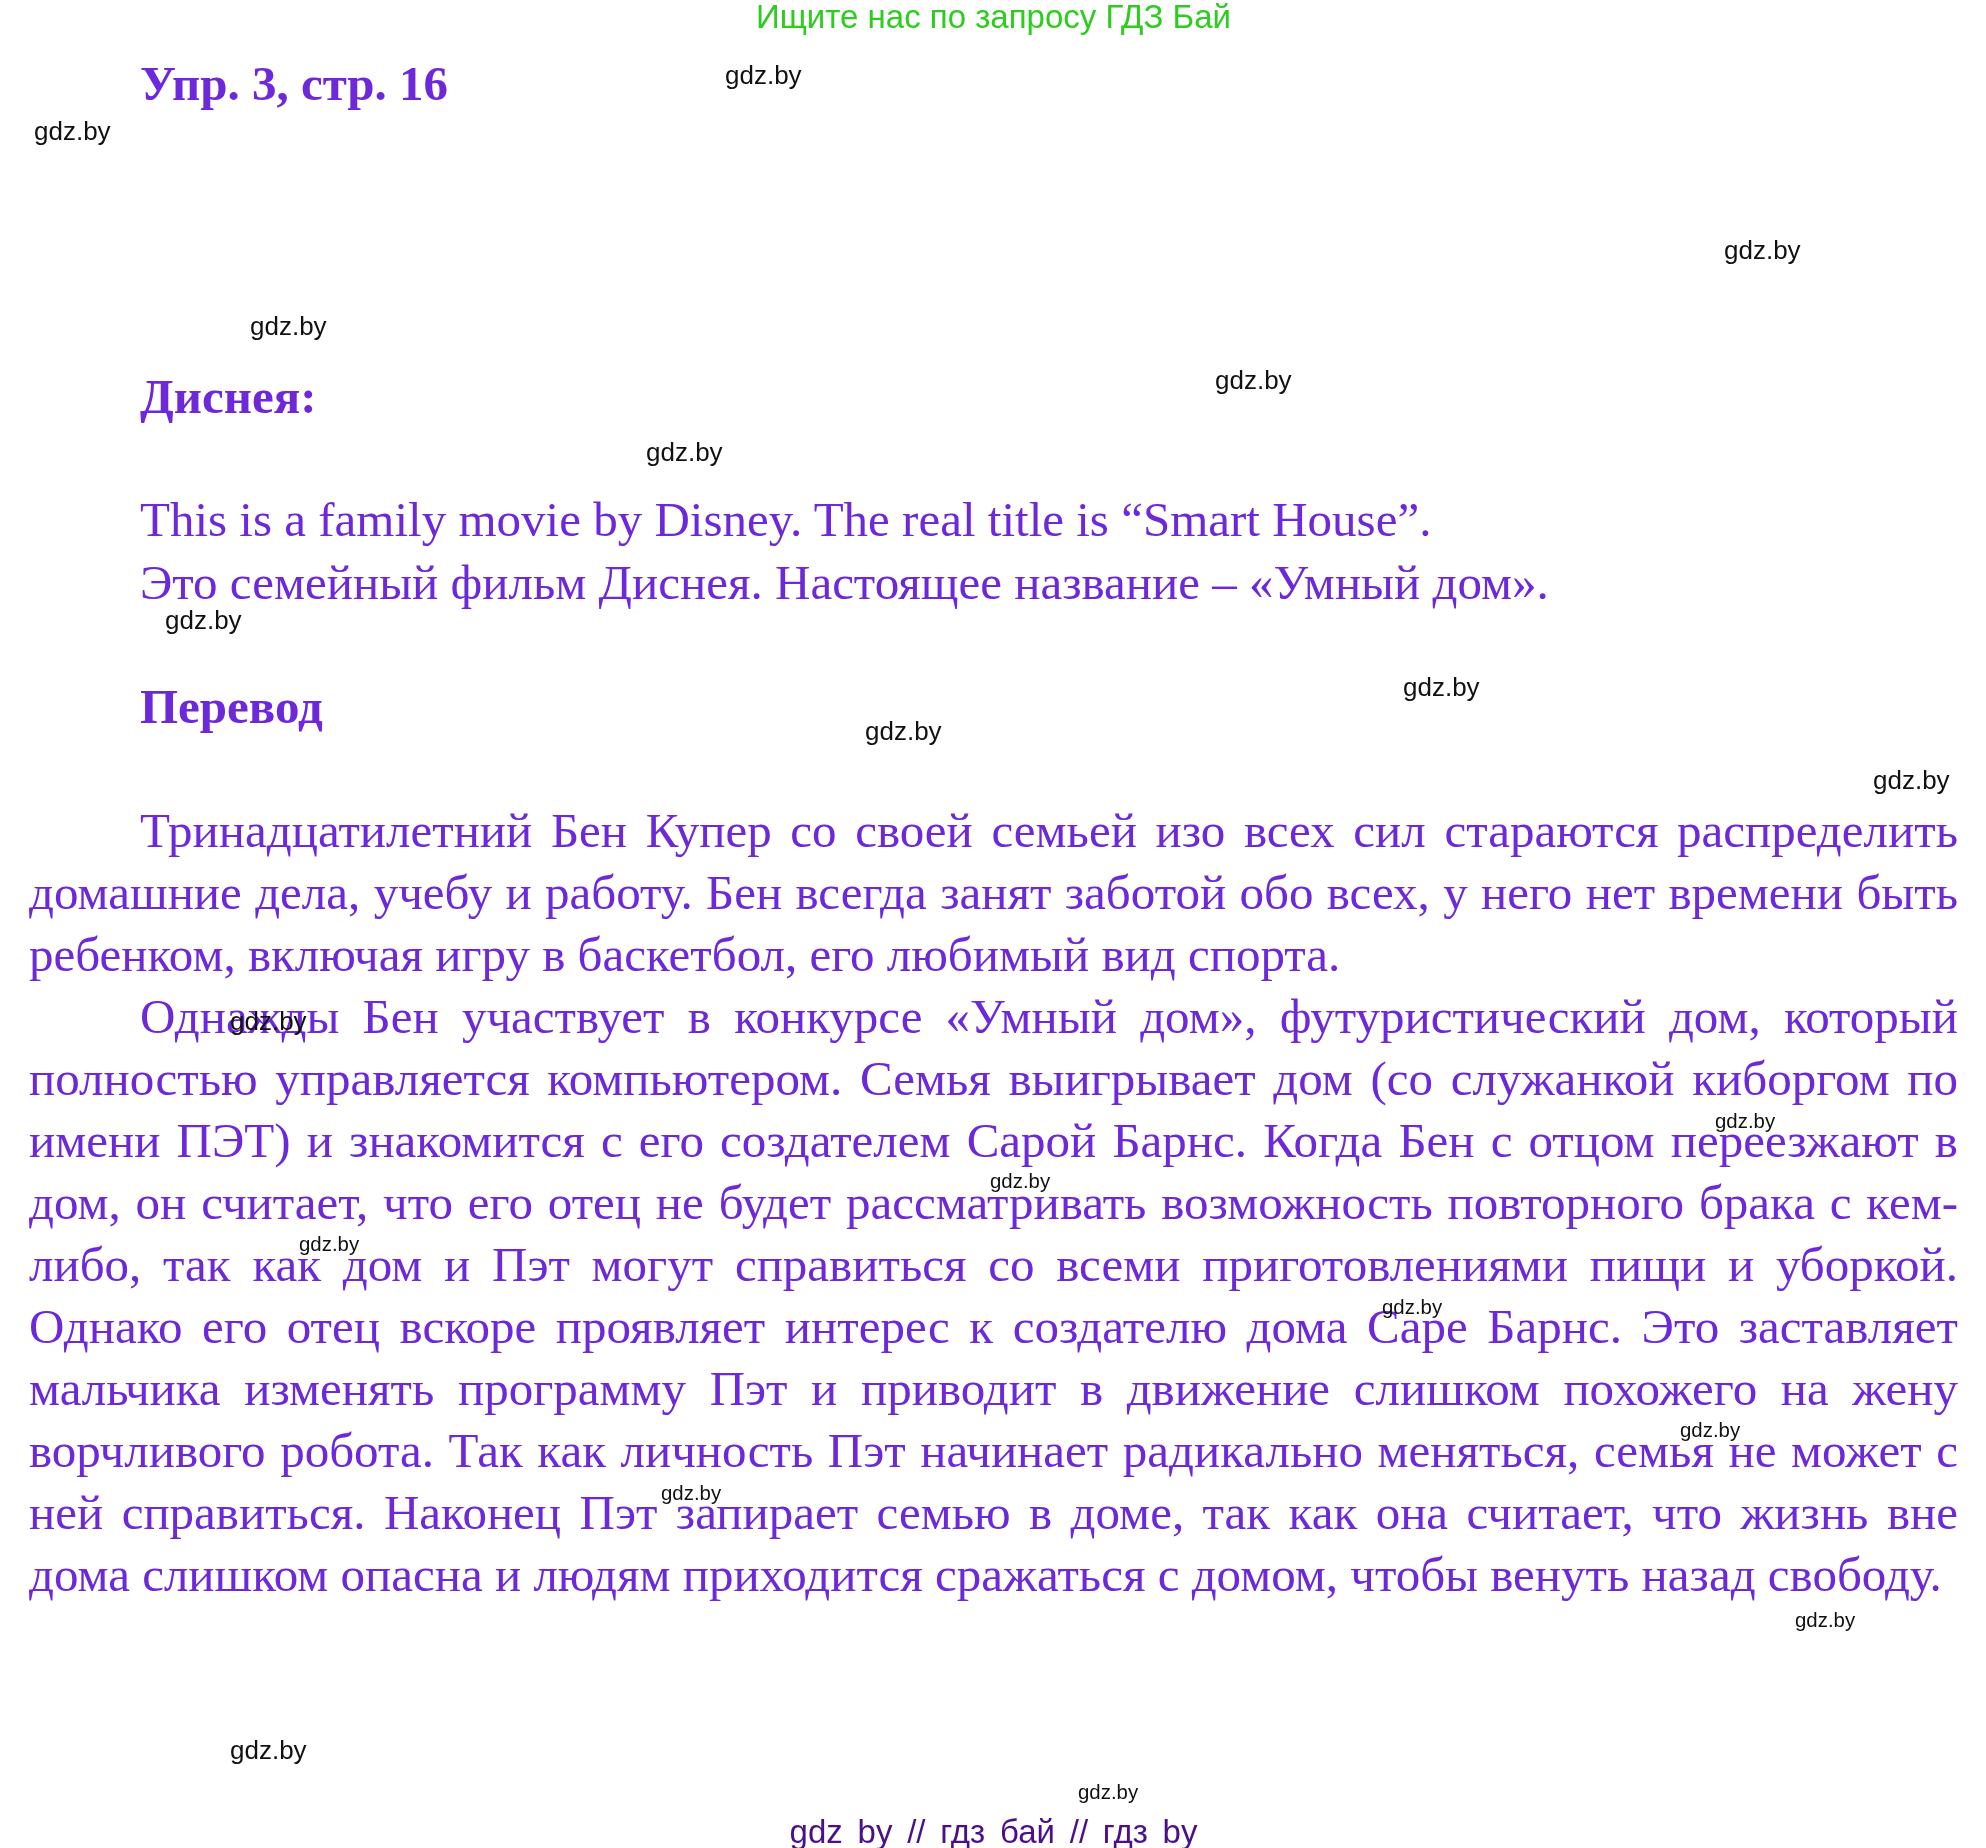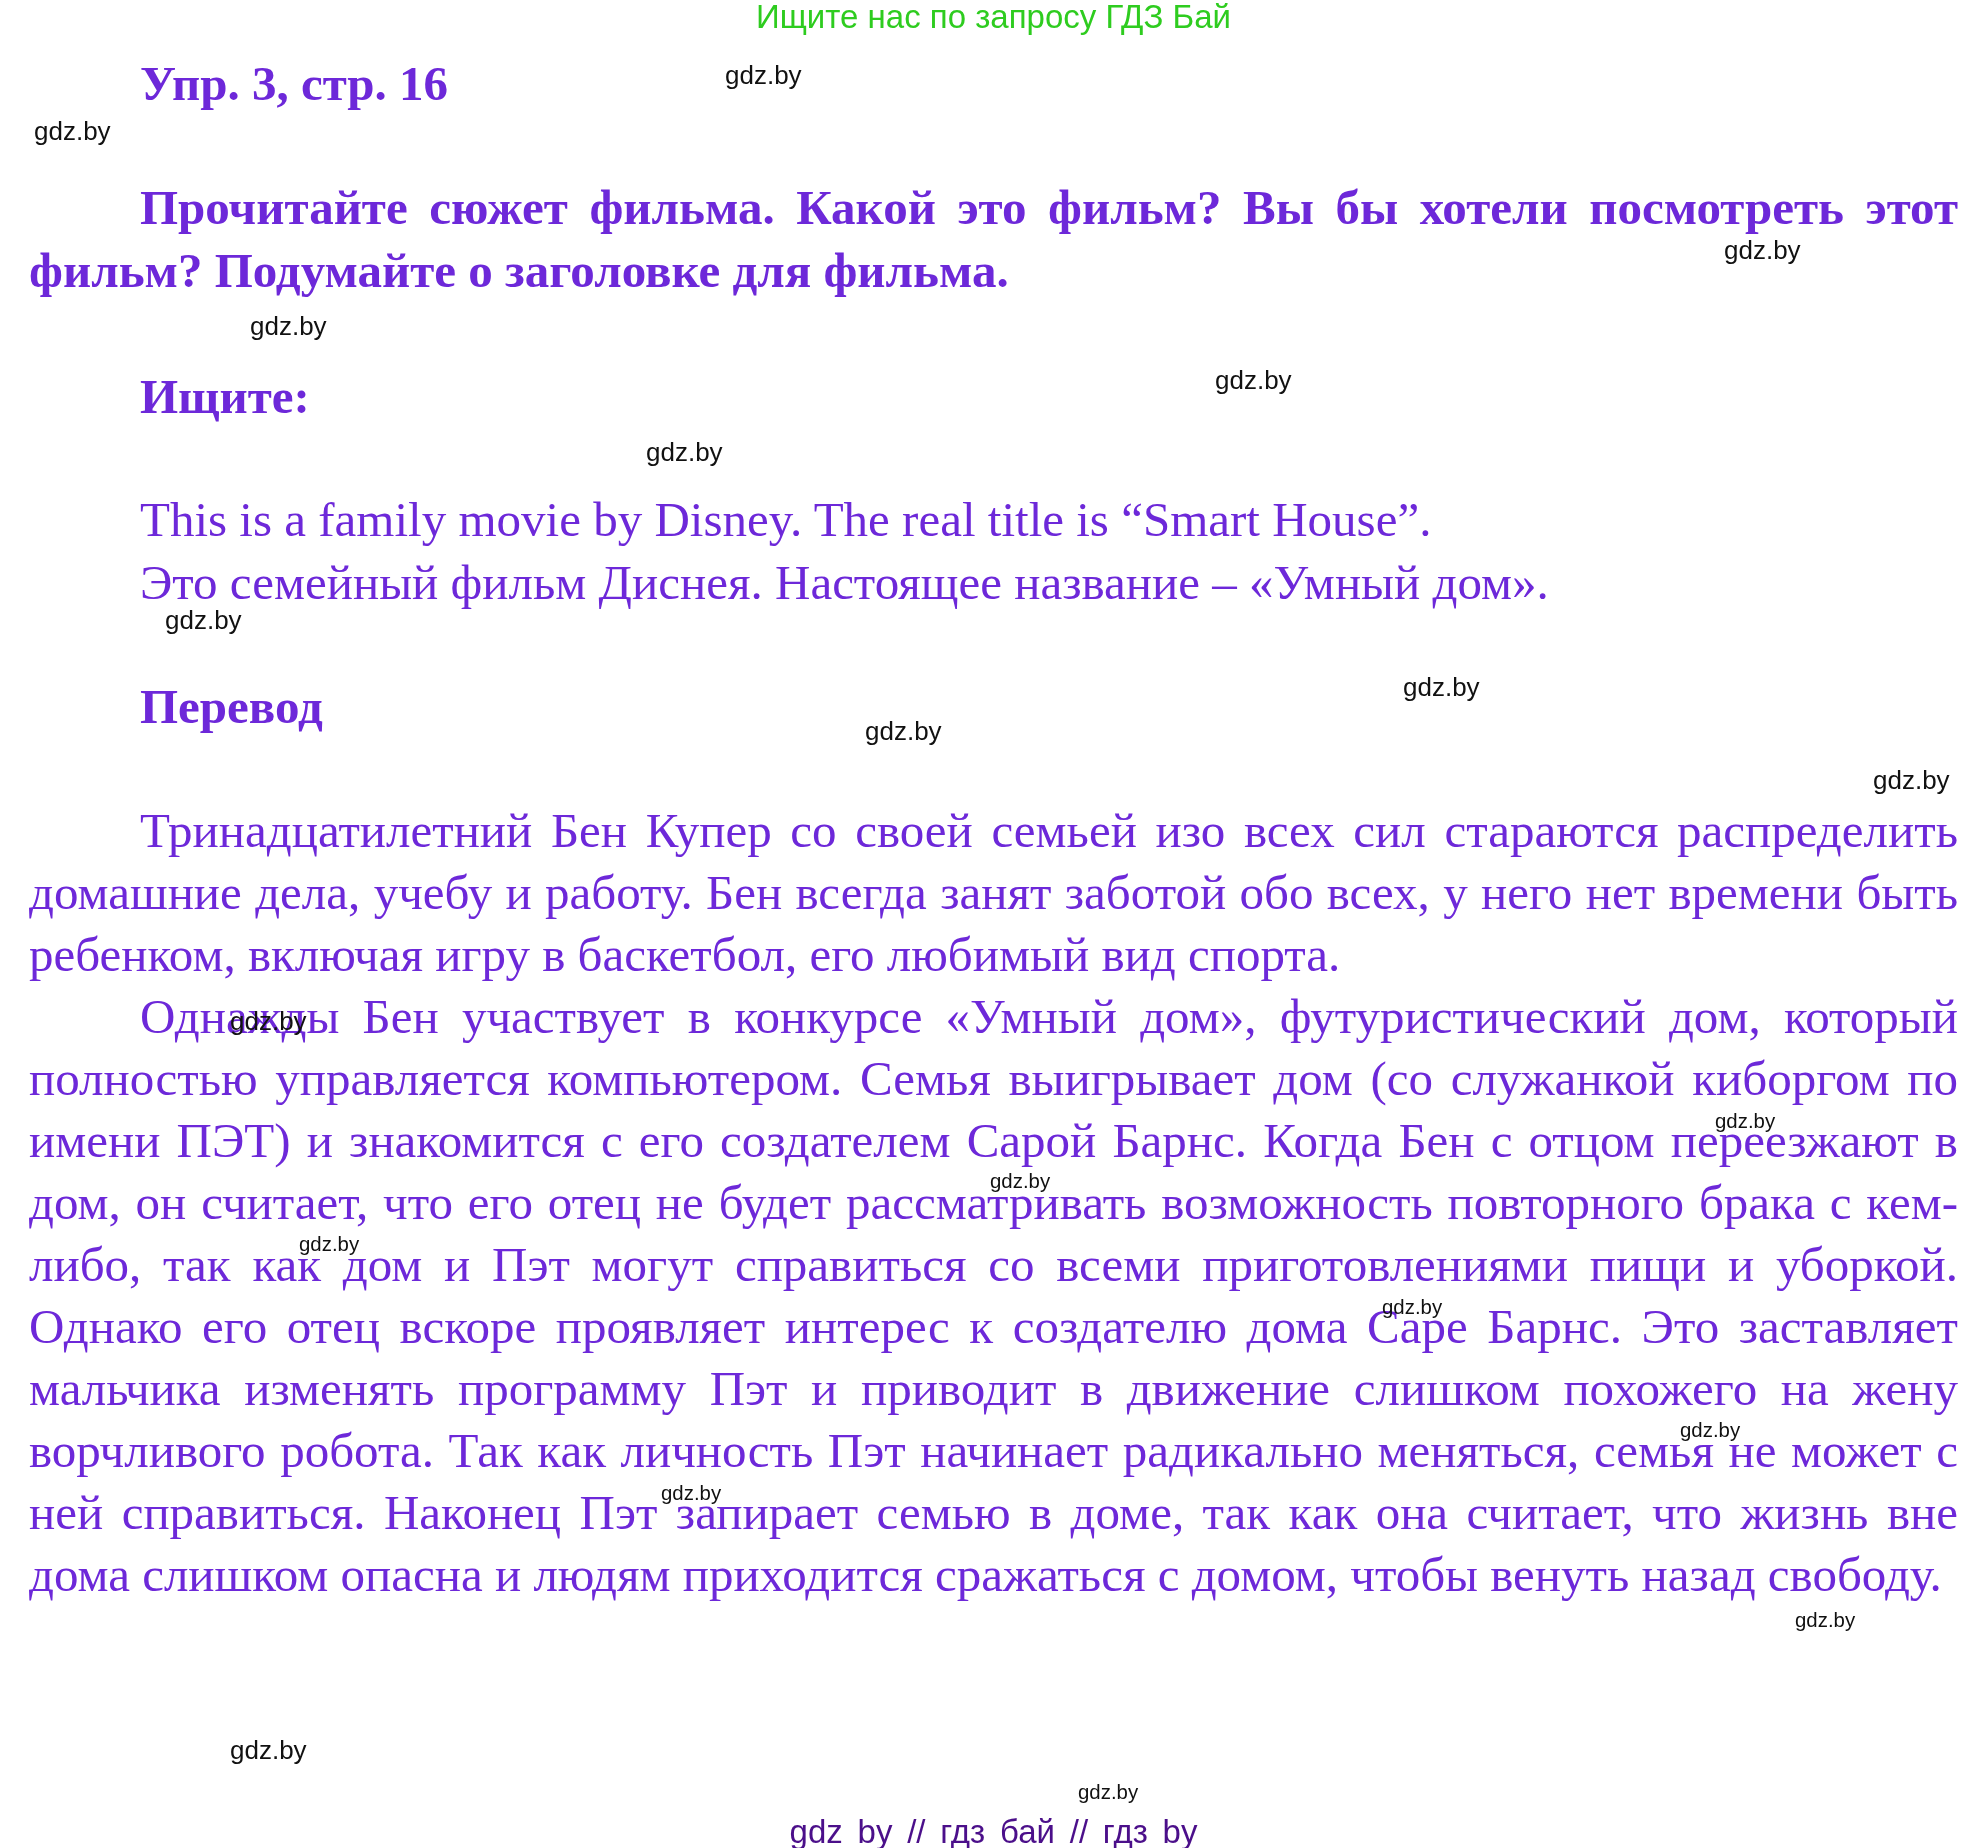--- a/index.html
+++ b/index.html
@@ -47,23 +47,22 @@
   }
 </style>
 </head>
 <body>
 
 <div class="page">
   <div class="banner">Ищите нас по запросу ГДЗ Бай</div>
 
   <div class="title serif">Упр. 3, стр. 16</div>
 
-  <div class="task serif">Прочитайте сюжет фильма. Какой это фильм? Вы бы хотели посмотреть этот фильм? Подумайте о заголовке для фильма.</div>
 
-  <div class="answer-label serif">Ищите:</div>
+  <div class="answer-label serif">Диснея:</div>
   <div class="answer-en serif">This is a family movie by Disney. The real title is “Smart House”.</div>
   <div class="answer-ru serif">Это семейный фильм Диснея. Настоящее название – «Умный дом».</div>
 
   <div class="translation-label serif">Перевод</div>
 
   <div class="paragraphs serif">
     <p>Тринадцатилетний Бен Купер со своей семьей изо всех сил стараются распределить домашние дела, учебу и работу. Бен всегда занят заботой обо всех, у него нет времени быть ребенком, включая игру в баскетбол, его любимый вид спорта.</p>
     <p>Однажды Бен участвует в конкурсе «Умный дом», футуристический дом, который полностью управляется компьютером. Семья выигрывает дом (со служанкой киборгом по имени ПЭТ) и знакомится с его создателем Сарой Барнс. Когда Бен с отцом переезжают в дом, он считает, что его отец не будет рассматривать возможность повторного брака с кем-либо, так как дом и Пэт могут справиться со всеми приготовлениями пищи и уборкой. Однако его отец вскоре проявляет интерес к создателю дома Саре Барнс. Это заставляет мальчика изменять программу Пэт и приводит в движение слишком похожего на жену ворчливого робота. Так как личность Пэт начинает радикально меняться, семья не может с ней справиться. Наконец Пэт запирает семью в доме, так как она считает, что жизнь вне дома слишком опасна и людям приходится сражаться с домом, чтобы венуть назад свободу.</p>
   </div>
 

